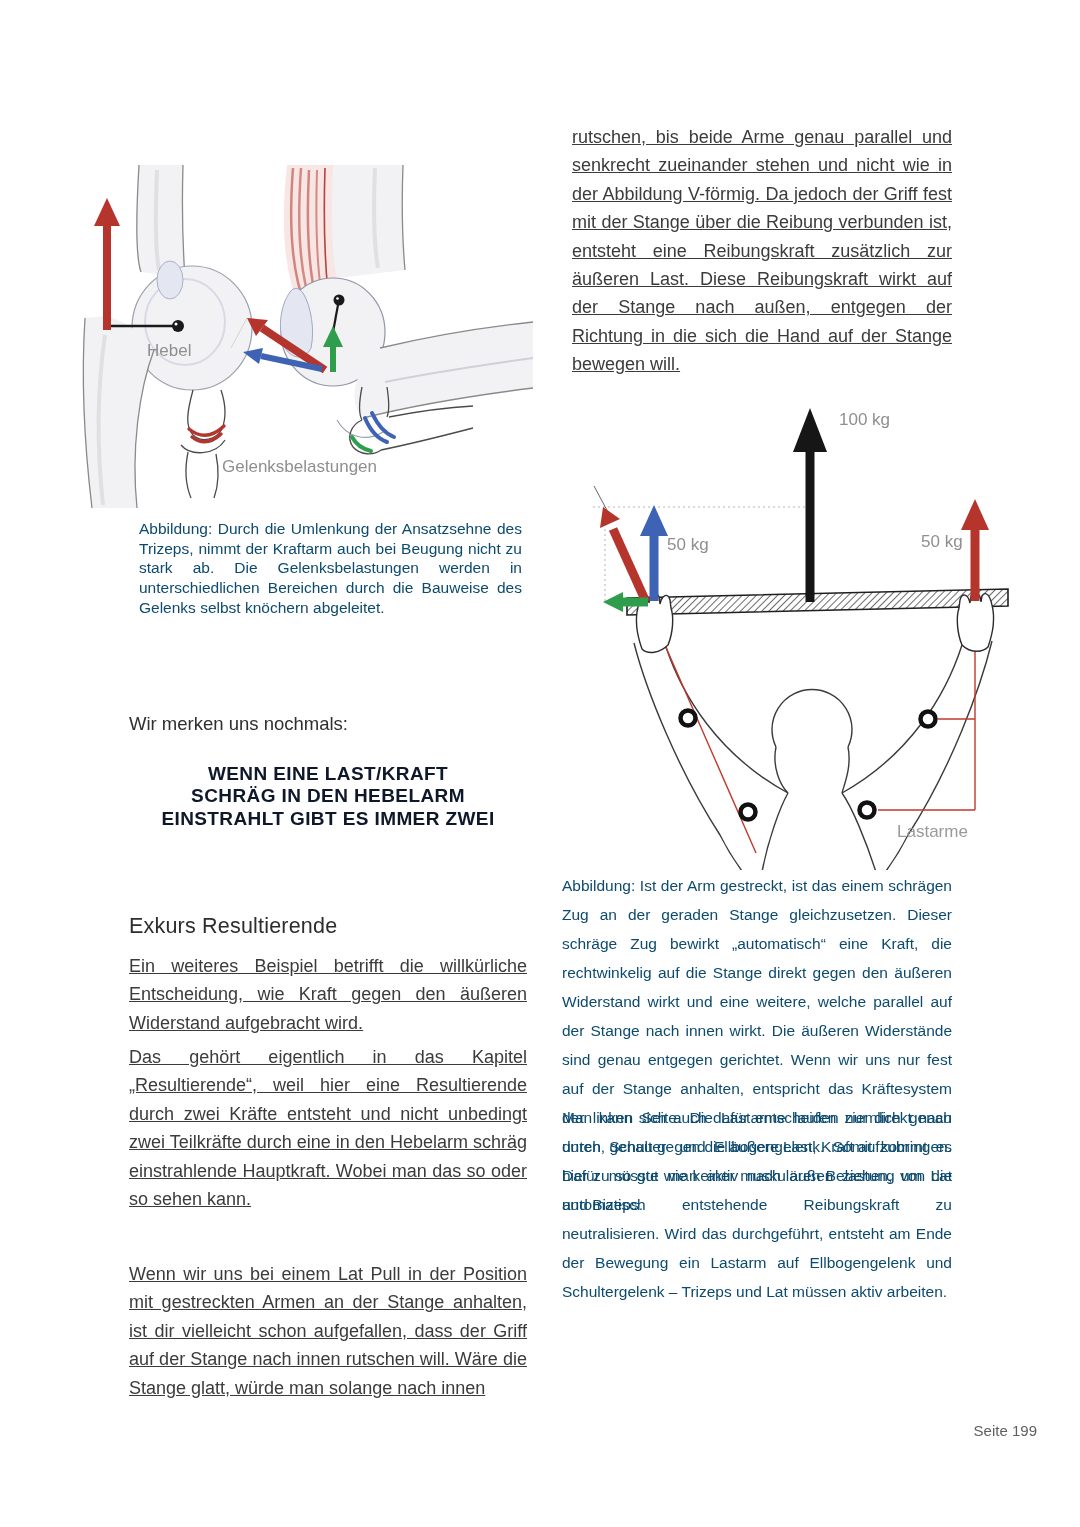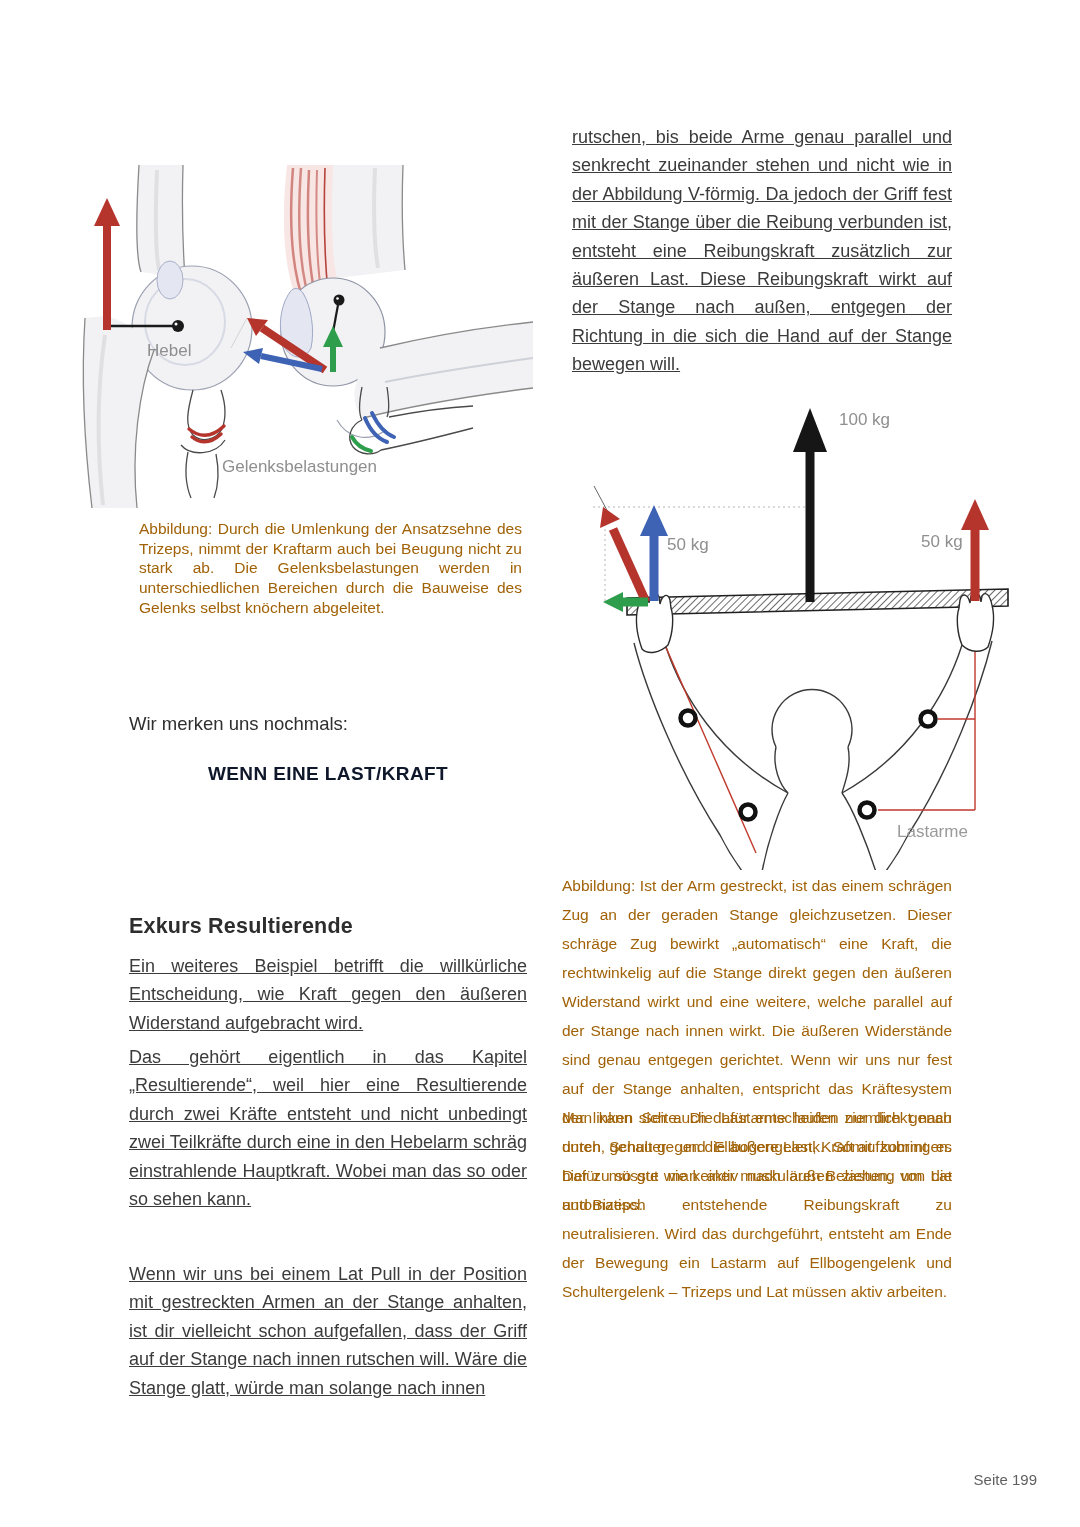--- a/index.html
+++ b/index.html
@@ -5,31 +5,31 @@
   html,body{margin:0;padding:0;background:#ffffff;}
   .page{
     position:relative;width:1080px;height:1527px;background:#ffffff;
     font-family:"Liberation Sans", sans-serif;overflow:hidden;
   }
   .abs{position:absolute;}
   .body-text{
     font-size:18px;line-height:28.4px;color:#3b3b3b;text-align:justify;text-decoration:underline;
   }
   .caption{
-    font-size:15.5px;color:#a16207;text-align:justify;
+    font-size:15.5px;color:#0c4a6e;text-align:justify;
   }
   .caption-l{line-height:19.7px;}
   .caption-r{line-height:29px;}
   .note-intro{font-size:18.5px;color:#2f2f2f;}
   .highlight{
     color:#0f172a;font-weight:800;font-size:19px;line-height:22.4px;
     text-align:center;letter-spacing:.4px;
   }
   .heading{
-    font-size:21.5px;font-weight:700;color:#2d2d2d;letter-spacing:.2px;
+    font-size:21.5px;font-weight:400;color:#2d2d2d;letter-spacing:.2px;
   }
   .footer{font-size:15px;color:#5f5f5f;}
   svg text{font-family:"Liberation Sans", sans-serif;}
   p{margin:0;}
 </style>
 </head>
 <body>
 
 <div class="page">
 
@@ -120,20 +120,22 @@
     </g>
     <text x="147" y="352" font-size="17" fill="#8F8F8F">Gelenksbelastungen</text>
   </svg>
 
   <p class="abs caption caption-l" style="left:139px;top:519px;width:383px;">Abbildung: Durch die Umlenkung der Ansatzsehne des Trizeps, nimmt der Kraftarm auch bei Beugung nicht zu stark ab. Die Gelenksbelastungen werden in unterschiedlichen Bereichen durch die Bauweise des Gelenks selbst knöchern abgeleitet.</p>
 
   <p class="abs note-intro" style="left:129px;top:713px;">Wir merken uns nochmals:</p>
 
   <div class="abs highlight" style="left:129px;top:763px;width:398px;">
     <div>WENN EINE LAST/KRAFT</div>
+    <div>SCHRÄG IN DEN HEBELARM</div>
+    <div>EINSTRAHLT GIBT ES IMMER ZWEI</div>
   </div>
 
   <p class="abs heading" style="left:129px;top:914px;">Exkurs Resultierende</p>
   <p class="abs body-text" style="left:129px;top:952px;width:398px;">Ein weiteres Beispiel betrifft die willkürliche Entscheidung, wie Kraft gegen den äußeren Widerstand aufgebracht wird.</p>
   <p class="abs body-text" style="left:129px;top:1043px;width:398px;">Das gehört eigentlich in das Kapitel „Resultierende“, weil hier eine Resultierende durch zwei Kräfte entsteht und nicht unbedingt zwei Teilkräfte durch eine in den Hebelarm schräg einstrahlende Hauptkraft. Wobei man das so oder so sehen kann.</p>
   <p class="abs body-text" style="left:129px;top:1260px;width:398px;">Wenn wir uns bei einem Lat Pull in der Position mit gestreckten Armen an der Stange anhalten, ist dir vielleicht schon aufgefallen, dass der Griff auf der Stange nach innen rutschen will. Wäre die Stange glatt, würde man solange nach innen</p>
 
   <p class="abs body-text" style="left:572px;top:123px;width:380px;">rutschen, bis beide Arme genau parallel und senkrecht zueinander stehen und nicht wie in der Abbildung V-förmig. Da jedoch der Griff fest mit der Stange über die Reibung verbunden ist, entsteht eine Reibungskraft zusätzlich zur äußeren Last. Diese Reibungskraft wirkt auf der Stange nach außen, entgegen der Richtung in die sich die Hand auf der Stange bewegen will.</p>
 
   <svg class="abs" style="left:560px;top:395px;" width="455" height="475" viewBox="0 0 455 475">
@@ -206,15 +208,15 @@
 
     <text x="279" y="30" font-size="17" fill="#8F8F8F">100 kg</text>
     <text x="107" y="155" font-size="17" fill="#8F8F8F">50 kg</text>
     <text x="361" y="152" font-size="17" fill="#8F8F8F">50 kg</text>
     <text x="337" y="442" font-size="17" fill="#9a9a9a">Lastarme</text>
   </svg>
 
   <p class="abs caption caption-r" style="left:562px;top:871px;width:390px;">Abbildung: Ist der Arm gestreckt, ist das einem schrägen Zug an der geraden Stange gleichzusetzen. Dieser schräge Zug bewirkt „automatisch“ eine Kraft, die rechtwinkelig auf die Stange direkt gegen den äußeren Widerstand wirkt und eine weitere, welche parallel auf der Stange nach innen wirkt. Die äußeren Widerstände sind genau entgegen gerichtet. Wenn wir uns nur fest auf der Stange anhalten, entspricht das Kräftesystem der linken Seite. Die Lastarme laufen ziemlich genau durch Schulter- und Ellbogengelenk. Somit kommt es hier zu so gut wie keiner muskulären Belastung von Lat und Bizeps.</p>
   <p class="abs caption caption-r" style="left:562px;top:1103px;width:390px;">Man kann sich auch dafür entscheiden nur direkt nach unten, genau gegen die äußere Last, Kraft aufzubringen. Dafür müsste man aktiv nach außen ziehen, um die automatisch entstehende Reibungskraft zu neutralisieren. Wird das durchgeführt, entsteht am Ende der Bewegung ein Lastarm auf Ellbogengelenk und Schultergelenk – Trizeps und Lat müssen aktiv arbeiten.</p>
 
-  <p class="abs footer" style="right:43px;top:1471px;">Seite 199</p>
+  <p class="abs footer" style="right:43px;top:1422px;">Seite 199</p>
 
 </div>
 
 </body></html>

